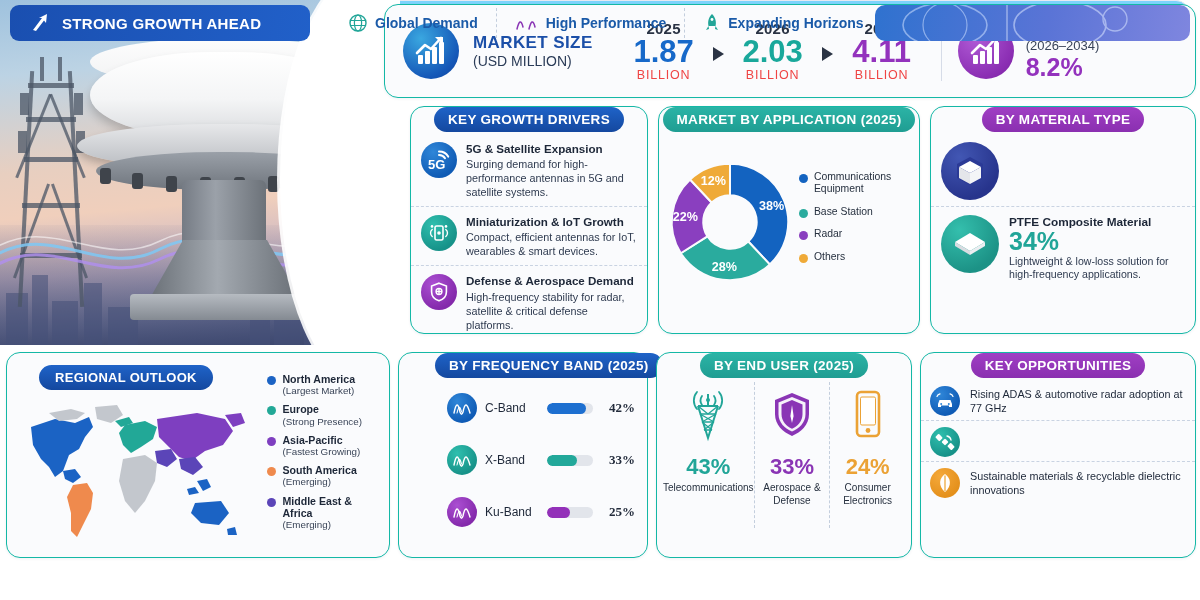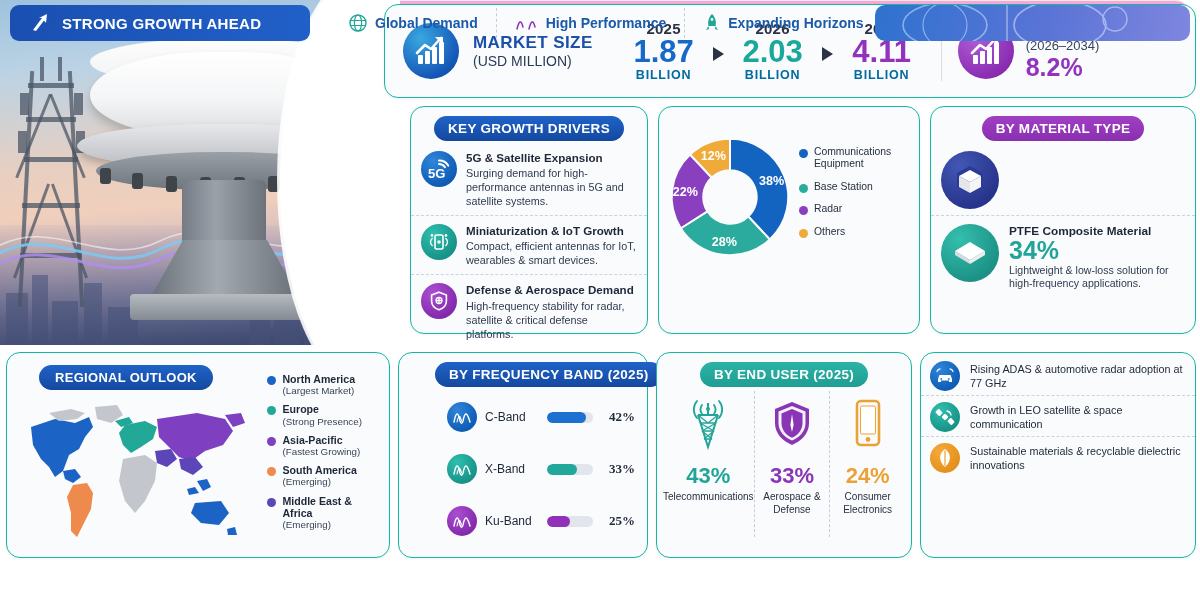--- a/index.html
+++ b/index.html
@@ -113,35 +113,35 @@
   }
   .grad-blue   { background: radial-gradient(circle at 32% 28%, #3aa7e0, #1558b8 70%, #0c3f96); }
   .grad-purple { background: radial-gradient(circle at 32% 28%, #b05bd6, #8c2fb4 68%, #7a1fa2); }
   .ms-label { margin-left: 14px; line-height:1.15; }
   .ms-label .t1 { color:#1b4fa8; font-weight:bold; font-size:17px; letter-spacing:.4px; }
   .ms-label .t2 { color:#2a3b57; font-size:14px; margin-top:1px; }
   .milestones { display:flex; align-items:center; gap:4px; margin-left:34px; }
   .ms { text-align:center; min-width:74px; }
   .ms .yr { font-size:15px; font-weight:bold; color:#2a3344; letter-spacing:.2px; }
   .ms .val { font-size:31px; font-weight:bold; line-height:1.02; margin-top:-1px; }
-  .ms .unit { font-size:12.5px; font-weight:bold; color:#0369a1; letter-spacing:.8px; }
+  .ms .unit { font-size:12.5px; font-weight:normal; color:#ef4444; letter-spacing:.8px; }
   .v-blue{color:#1769c9} .v-teal{color:#19a89b} .v-purple{color:#9332bd}
   .arrow { width:0;height:0;border-left:11px solid #2a3344;border-top:7px solid transparent;border-bottom:7px solid transparent; margin: 6px 8px 0; }
   .vdiv { width:1px; height:60px; background:#d6dce8; margin-left:22px; margin-right:16px; }
   .cagr-box { margin-left:12px; line-height:1.12; }
   .cagr-box .c1 { font-size:16px; font-weight:bold; color:#1f2a3d; letter-spacing:.3px;}
   .cagr-box .c2 { font-size:13px; color:#394459; }
   .cagr-box .c3 { font-size:25px; font-weight:bold; color:#9332bd; margin-top:-1px;}
 
   
   #drivers-card { left: 410px; top: 106px; width: 238px; height: 228px; }
   #application-card { left: 658px; top: 106px; width: 262px; height: 228px; }
   #material-card { left: 930px; top: 106px; width: 266px; height: 228px; }
 
-  .card-title-wrap { text-align:center; margin-top: 9px; }
+  .card-title-wrap { text-align:center; }
   .card-title { font-size: 13.5px; padding: 5px 14px; }
 
   .driver { display:flex; gap:9px; padding: 6px 10px 0 10px; }
   .driver + .driver { border-top: 1px dashed #c9d3e2; margin-top:7px; padding-top:8px; }
   .driver .ic { width:36px;height:36px;border-radius:50%; flex:0 0 auto; display:flex;align-items:center;justify-content:center; }
   .ic-blue{ background: radial-gradient(circle at 34% 28%, #2f86d8, #0f5bb5 72%); }
   .ic-teal{ background: radial-gradient(circle at 34% 28%, #2fbfae, #179289 72%); }
   .ic-purp{ background: radial-gradient(circle at 34% 28%, #ab4fd2, #8429ab 72%); }
   .ic-orange{ background: radial-gradient(circle at 34% 28%, #f5a93a, #e4901c 72%); }
   .driver .tx .h { font-size:11.6px; font-weight:bold; color:#1d2738; line-height:1.22; }
@@ -189,21 +189,21 @@
   .eu .pct { font-size:22px; font-weight:bold; margin-top:6px; }
   .eu .nm { font-size:10px; color:#26303f; line-height:1.25; margin-top:2px; }
 
   .opp { display:flex; gap:10px; padding: 5px 9px 0 9px; align-items:center; }
   .opp + .opp { border-top:1px dashed #c9d3e2; margin-top:4px; padding-top:6px; }
   .opp .oic { width:30px;height:30px;border-radius:50%; flex:0 0 auto; display:flex;align-items:center;justify-content:center;}
   .opp .ot { font-size:10.8px; color:#1d2738; line-height:1.3; }
 
   
   #bottom-strip { left: 6px; top: 568px; width: 1190px; height: 46px;
-    background:#f9a8d4; border:1px solid #e6eaf2; border-radius:14px; }
+    background:#7dd3fc; border:1px solid #e6eaf2; border-radius:14px; }
   .bs-banner {
     position:absolute; left:10px; top:5px; width:300px; height:36px;
     background: linear-gradient(100deg,#1a4fb0,#2160c9);
     border-radius: 9px; display:flex; align-items:center; gap:10px; padding-left:18px;
   }
   .bs-banner .bt { color:#fff; font-weight:bold; font-size:15px; letter-spacing:.3px; }
   .bs-items { position:absolute; left:330px; top:8px; display:flex; align-items:center; height:30px; }
   .bs-item { display:flex; align-items:center; gap:7px; padding: 0 18px; height:30px; }
   .bs-item + .bs-item { border-left:1px dashed #c3cedd; }
   .bs-item .bl { font-size:14px; color:#1a5aa8; font-weight:bold; }
@@ -382,20 +382,23 @@
         </div>
         <div class="tx">
           <div class="h">Defense &amp; Aerospace Demand</div>
           <div class="p">High-frequency stability for radar, satellite &amp; critical defense platforms.</div>
         </div>
       </div>
     </div>
   </div>
 
   <div class="card" id="application-card">
+    <div class="card-title-wrap">
+      <span class="pill pill-teal card-title">MARKET BY APPLICATION (2025)</span>
+    </div>
     <div class="donut-area">
       <svg id="app-donut" width="160" height="168" viewBox="0 0 160 168">
           <path d="M80,10 A74,74 0 0 1 130.65648583872297,137.94367842918444 L103.27460160157541,108.784933332328 A34,34 0 0 0 80,50 Z" fill="#1363c0" stroke="#fafbfd" stroke-width="2.5"></path>
           <text x="132.99725969563033" y="69.01690049697336" text-anchor="middle" fill="#ffffff" font-family="&quot;Liberation Sans&quot;, sans-serif" font-size="16" font-weight="bold">38%</text>
           <path d="M130.65648583872297,137.94367842918444 A74,74 0 0 1 17.51973351285087,123.65118282844571 L51.29285053293148,102.21811102928586 A34,34 0 0 0 103.27460160157541,108.784933332328 Z" fill="#2aab9e" stroke="#fafbfd" stroke-width="2.5"></path>
           <text x="72.85600568683464" y="146.55053797492525" text-anchor="middle" fill="#ffffff" font-family="&quot;Liberation Sans&quot;, sans-serif" font-size="16" font-weight="bold">28%</text>
           <path d="M17.51973351285087,123.65118282844571 A74,74 0 0 1 29.34351416127702,30.056321570815562 L56.72539839842457,59.21506666767202 A34,34 0 0 0 51.29285053293148,102.21811102928586 Z" fill="#8a3fbf" stroke="#fafbfd" stroke-width="2.5"></path>
           <text x="23.44946202507476" y="82.85600568683465" text-anchor="middle" fill="#ffffff" font-family="&quot;Liberation Sans&quot;, sans-serif" font-size="16" font-weight="bold">22%</text>
           <path d="M29.34351416127702,30.056321570815562 A74,74 0 0 1 79.99999999999999,10 L80,50 A34,34 0 0 0 56.72539839842457,59.21506666767202 Z" fill="#efaa38" stroke="#fafbfd" stroke-width="2.5"></path>
           <text x="59.01690049697336" y="37.00274030436967" text-anchor="middle" fill="#ffffff" font-family="&quot;Liberation Sans&quot;, sans-serif" font-size="16" font-weight="bold">12%</text>
@@ -611,20 +614,23 @@
           <rect x="12.5" y="9" width="15" height="28" rx="1.4" fill="#ffffff" stroke="#eba235" stroke-width="1"></rect>
           <circle cx="20" cy="42.5" r="2.4" fill="#eba235"></circle>
         </svg>
         <div class="pct" style="color:#eba235">24%</div>
         <div class="nm">Consumer Electronics</div>
       </div>
     </div>
   </div>
 
   <div class="card" id="opp-card">
+    <div class="card-title-wrap">
+      <span class="pill pill-purple card-title">KEY OPPORTUNITIES</span>
+    </div>
     <div style="padding-top:3px">
       <div class="opp">
         <div class="oic ic-blue">
           <svg width="22" height="20" viewBox="0 0 22 20">
             <path d="M4 13 L5.5 9 h11 L18 13 v3 h-3 v-1.4 H7 V16 H4 Z" fill="#fff"></path>
             <circle cx="7.2" cy="13" r="1" fill="#2f86d8"></circle>
             <circle cx="14.8" cy="13" r="1" fill="#2f86d8"></circle>
             <path d="M3 5.5 a4 4 0 0 1 3-2.6" stroke="#fff" stroke-width="1.2" fill="none" stroke-linecap="round"></path>
             <path d="M19 5.5 a4 4 0 0 0 -3-2.6" stroke="#fff" stroke-width="1.2" fill="none" stroke-linecap="round"></path>
           </svg>
@@ -633,21 +639,20 @@
       </div>
       <div class="opp">
         <div class="oic ic-teal">
           <svg width="22" height="22" viewBox="0 0 22 22">
             <rect x="8.5" y="8.5" width="5" height="5" rx="1" fill="#fff" transform="rotate(45 11 11)"></rect>
             <rect x="2" y="4" width="6" height="5" rx="1" fill="#fff" transform="rotate(45 5 6.5)"></rect>
             <rect x="14" y="13" width="6" height="5" rx="1" fill="#fff" transform="rotate(45 17 15.5)"></rect>
             <path d="M13 5 a5 5 0 0 1 4 4" stroke="#fff" stroke-width="1.3" fill="none" stroke-linecap="round"></path>
           </svg>
         </div>
-        <div class="ot">Growth in LEO satellite &amp; space communication</div>
       </div>
       <div class="opp">
         <div class="oic ic-orange">
           <svg width="20" height="22" viewBox="0 0 20 22">
             <path d="M10 2 C16 6 17 14 10 20 C3 14 4 6 10 2 Z" fill="#fff"></path>
             <path d="M10 3.5 V19" stroke="#eb9a1c" stroke-width="1.1"></path>
           </svg>
         </div>
         <div class="ot">Sustainable materials &amp; recyclable dielectric innovations</div>
       </div>

